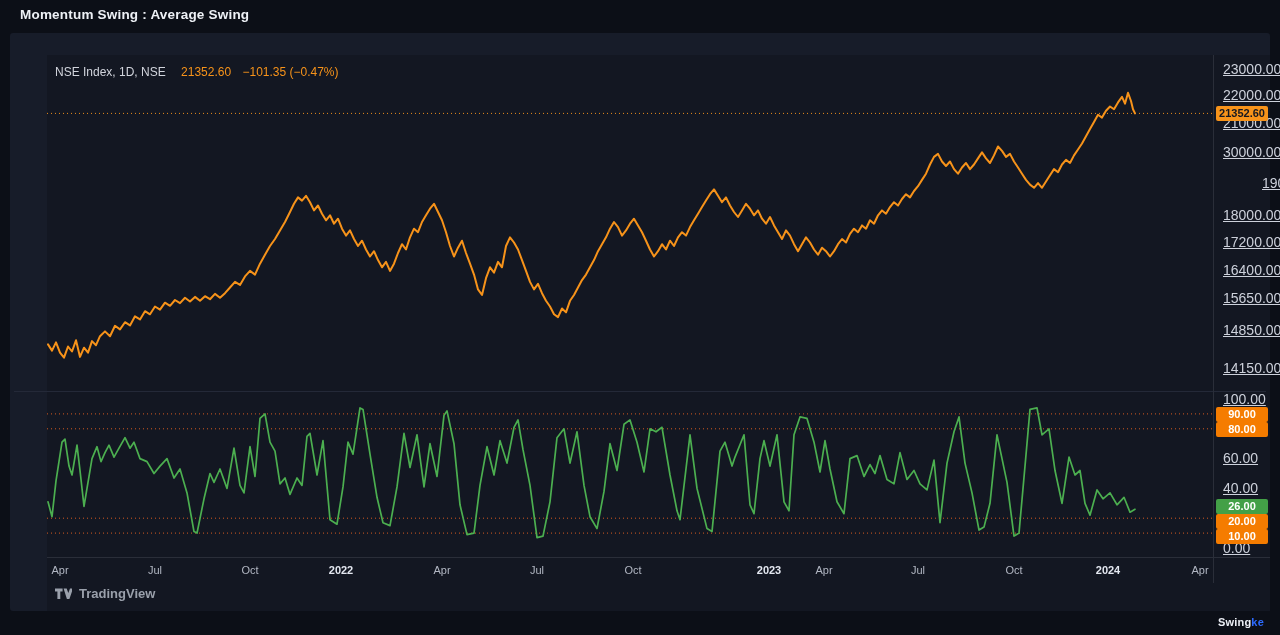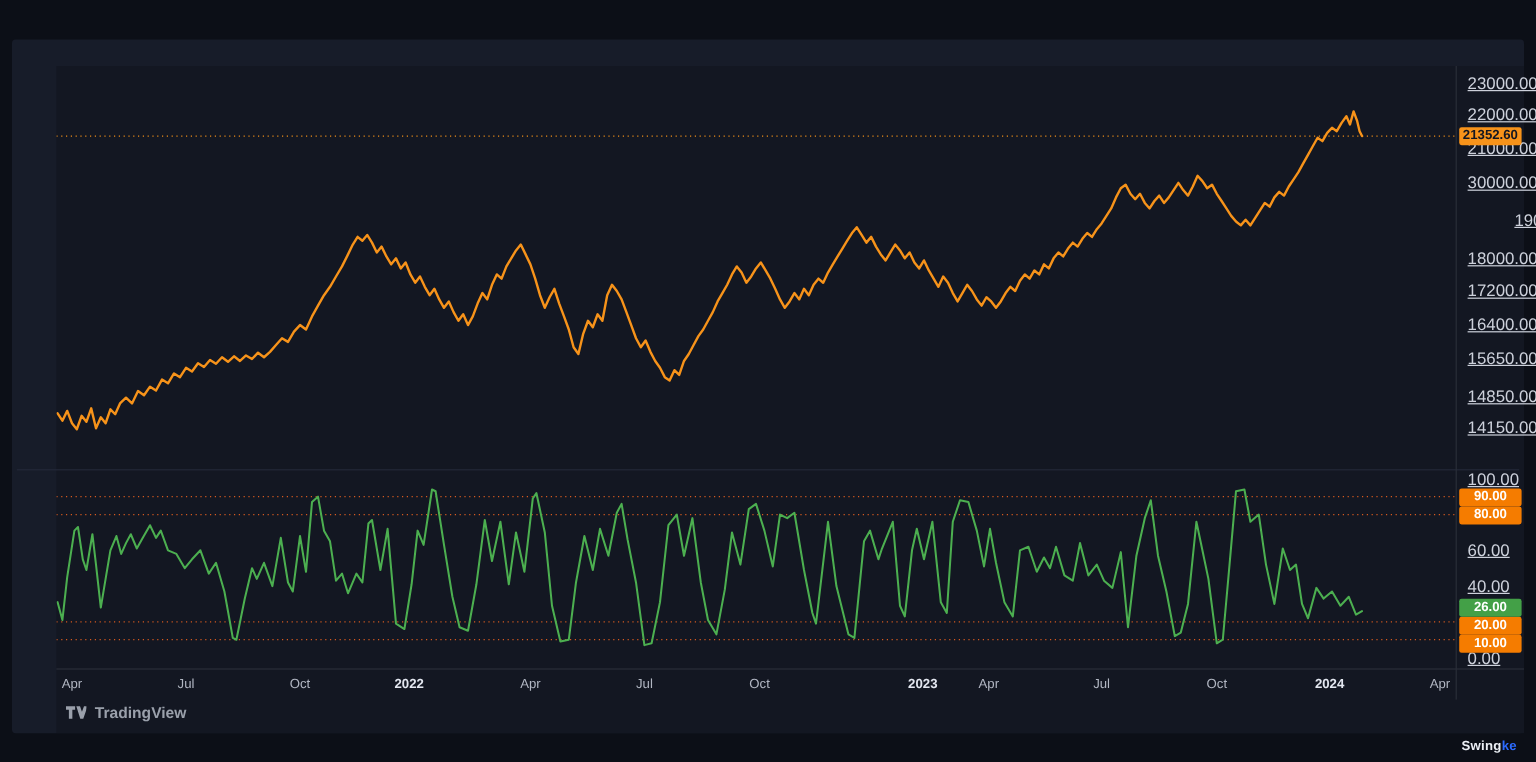--- a/index.html
+++ b/index.html
@@ -31,52 +31,58 @@
     font-size:13px;font-weight:600;cursor:pointer;}
   .attribution svg{display:block;}
   .watermark{position:absolute;right:16px;top:616px;font-size:11px;font-weight:700;letter-spacing:.2px;}
   .watermark .w{color:#eceff5;}
   .watermark .b{color:#2d6bff;}
 </style>
 </head>
 <body>
 
 <div class="page">
+  <div class="page-title">Momentum Swing : Average Swing</div>
 
   <div class="chart-card">
     <div class="chart-bg"></div>
 
     <svg id="plot-svg" viewBox="47 55 1166 502" preserveAspectRatio="none">
         <line x1="47" x2="1213" y1="113.4" y2="113.4" stroke="#f7931a" stroke-width="1" stroke-dasharray="1 3" opacity="0.95"></line>
         <line x1="47" x2="1213" y1="413.9" y2="413.9" stroke="#e05e20" stroke-width="1" stroke-dasharray="1 3" opacity="0.95"></line>
         <line x1="47" x2="1213" y1="428.8" y2="428.8" stroke="#e05e20" stroke-width="1" stroke-dasharray="1 3" opacity="0.95"></line>
         <line x1="47" x2="1213" y1="518.2" y2="518.2" stroke="#e05e20" stroke-width="1" stroke-dasharray="1 3" opacity="0.95"></line>
         <line x1="47" x2="1213" y1="533.1" y2="533.1" stroke="#e05e20" stroke-width="1" stroke-dasharray="1 3" opacity="0.95"></line>
         <polyline points="48,344.4 52,350.6 56,342.4 60,352.7 64,357.7 68,346.5 72,351.5 76,340.3 80,356.9 84,347.7 88,352.7 92,341.1 96,345.2 100,336.2 105,331.4 110,336.2 115,325.8 120,329.4 125,322.2 130,325.4 135,316.3 140,319.4 145,311.2 150,314.3 155,306.5 160,309.6 165,302.7 170,305.8 175,300.0 180,303.1 185,297.7 190,301.5 195,296.9 200,300.8 205,296.2 210,299.2 215,293.9 220,297.7 225,293.2 230,287.5 235,281.9 240,284.9 245,276.4 250,270.9 255,274.6 260,263.7 265,254.7 270,246.0 275,239.0 280,230.4 285,222.0 290,212.0 294,203.8 298,197.4 302,200.6 306,195.8 310,202.2 314,210.4 318,205.5 322,213.7 326,220.3 330,215.3 334,223.7 338,218.7 342,228.7 346,235.6 350,230.4 354,239.0 358,246.0 362,240.7 366,249.5 370,256.5 374,251.2 378,260.1 382,267.3 386,261.9 390,270.9 394,263.7 398,253.0 402,244.2 406,249.5 410,237.3 414,228.7 418,232.2 422,222.0 426,215.3 430,208.7 434,203.8 438,212.0 442,220.3 446,232.2 450,246.0 454,256.5 458,247.7 462,240.7 466,253.0 470,263.7 474,274.6 478,289.4 482,295.0 486,278.2 490,267.3 494,272.7 498,261.9 502,267.3 506,246.0 510,237.3 514,242.5 518,249.5 522,260.1 526,270.9 530,281.9 534,289.4 538,283.8 542,293.2 546,300.8 550,306.5 554,314.3 558,317.1 562,308.5 566,312.4 570,300.8 574,295.0 578,287.5 582,280.1 586,274.6 590,267.3 594,260.1 598,251.2 602,244.2 606,237.3 610,228.7 614,222.0 618,227.1 622,235.6 626,230.4 630,223.7 634,218.7 638,225.4 642,232.2 646,240.7 650,249.5 654,256.5 658,251.2 662,244.2 666,249.5 670,240.7 674,246.0 678,237.3 682,232.2 686,235.6 690,227.1 694,220.3 698,213.7 702,207.1 706,200.6 710,194.2 714,189.4 718,195.8 722,202.2 726,197.4 730,205.5 734,212.0 738,217.0 742,210.4 746,203.8 750,208.7 754,215.3 758,210.4 762,218.7 766,223.7 770,217.0 774,225.4 778,232.2 782,239.0 786,230.4 790,235.6 794,244.2 798,251.2 802,244.2 806,237.3 810,242.5 814,249.5 818,254.7 822,247.7 826,251.2 830,256.5 834,251.2 838,244.2 842,239.0 846,242.5 850,233.9 854,228.7 858,232.2 862,225.4 866,228.7 870,220.3 874,223.7 878,215.3 882,210.4 886,213.7 890,207.1 894,202.2 898,205.5 902,199.0 906,194.2 910,197.4 914,191.0 918,186.2 922,179.9 926,173.7 930,164.5 934,156.9 938,153.9 942,161.5 946,166.0 950,161.5 954,169.1 958,173.7 962,167.5 966,163.0 970,169.1 974,164.5 978,158.4 982,152.4 986,158.4 990,163.0 994,155.4 998,146.5 1002,150.9 1006,156.9 1010,153.9 1014,161.5 1018,167.5 1022,173.7 1026,179.9 1030,184.6 1034,187.8 1038,183.1 1042,187.8 1046,181.5 1050,175.3 1054,169.1 1058,172.2 1062,164.5 1066,159.9 1070,163.0 1074,155.4 1078,149.5 1082,143.5 1086,136.2 1090,129.0 1094,121.9 1098,114.8 1102,117.6 1106,110.7 1110,106.5 1114,109.3 1118,102.4 1122,96.9 1125,103.7 1128,92.8 1131,101.0 1133,109.3 1135,113.4" fill="none" stroke="#f7931a" stroke-width="2" stroke-linejoin="round" stroke-linecap="round"></polyline>
         <polyline points="48,501.8 52,516.7 56,480.9 62,442.2 65,439.2 69,466.1 72,475.0 77,445.2 80,470.5 84,506.3 88,482.4 92,458.6 97,446.7 101,461.6 105,452.6 109,445.2 114,457.1 119,448.2 125,437.7 130,448.2 134,442.2 140,458.6 147,461.6 154,473.5 160,466.1 167,458.6 174,478.0 180,469.0 187,492.9 194,531.6 197,533.1 204,498.8 210,473.5 214,482.4 220,469.0 227,488.4 234,448.2 240,485.4 244,492.9 250,446.7 255,476.5 260,418.4 265,413.9 270,442.2 275,451.1 280,483.9 285,478.0 290,494.4 297,478.0 302,485.4 307,436.3 310,433.3 317,475.0 323,440.7 330,519.7 337,524.2 343,486.9 348,442.2 353,454.1 360,407.9 363,409.4 370,454.1 377,497.3 383,522.7 390,525.6 397,486.9 404,433.3 410,467.5 417,434.8 424,486.9 430,443.7 437,476.5 444,415.4 447,410.9 454,443.7 460,504.8 467,534.6 474,533.1 480,485.4 487,446.7 494,475.0 500,440.7 507,463.1 514,427.3 518,419.9 523,449.7 530,485.4 537,537.6 543,536.1 550,501.8 557,437.7 564,428.8 570,463.1 577,431.8 584,485.4 590,516.7 597,528.6 604,491.4 610,443.7 617,470.5 624,424.3 630,419.9 637,442.2 644,472.0 650,428.8 656,431.8 662,427.3 670,475.0 677,510.8 680,519.7 690,434.8 697,488.4 707,528.6 712,531.6 720,451.1 725,442.2 732,466.1 735,457.1 744,434.8 750,504.8 754,513.7 760,458.6 764,440.7 770,466.1 777,434.8 784,501.8 789,510.8 794,434.8 800,416.9 807,418.4 814,442.2 820,472.0 825,440.7 830,469.0 837,501.8 844,513.7 850,458.6 857,455.6 864,476.5 870,464.6 875,473.5 880,455.6 887,479.5 894,483.9 900,452.6 907,479.5 914,470.5 920,483.9 927,489.9 934,460.1 940,522.7 947,463.1 954,431.8 959,416.9 965,463.1 972,492.9 979,530.1 984,527.1 990,503.3 997,434.8 1002,458.6 1007,482.4 1014,536.1 1019,533.1 1025,466.1 1030,409.4 1037,407.9 1042,434.8 1049,428.8 1055,470.5 1062,503.3 1069,457.1 1075,475.0 1080,470.5 1085,503.3 1090,515.2 1097,489.9 1103,498.8 1110,492.9 1117,504.8 1124,497.3 1130,512.2 1135,509.3" fill="none" stroke="#4caf50" stroke-width="1.7" stroke-linejoin="round" stroke-linecap="round"></polyline>
       </svg>
 
+    <div class="legend price-legend">
+      <span class="sym">NSE Index, 1D, NSE</span>
+      <span class="val-orange">21352.60</span>
+      <span class="chg">−101.35 (−0.47%)</span>
+    </div>
 
 
     <div class="pane-divider"></div>
     <div class="axis-vline"></div>
     <div class="axis-hline"></div>
 
     <div id="price-axis">
         <span class="tick" style="top: 7.5px;">23000.00</span>
         <span class="tick" style="top: 34px;">22000.00</span>
         <span class="tick" style="top: 61.8px;">21000.00</span>
         <span class="tick" style="top: 90.9px;">30000.00</span>
         <span class="tick" style="top: 121.6px; margin-left: 39px;">19000.00</span>
         <span class="tick" style="top: 153.8px;">18000.00</span>
         <span class="tick" style="top: 181px;">17200.00</span>
         <span class="tick" style="top: 209.4px;">16400.00</span>
         <span class="tick" style="top: 237.4px;">15650.00</span>
         <span class="tick" style="top: 268.7px;">14850.00</span>
-        <span class="tick" style="top: 295px;">14150.00</span>
+        <span class="tick" style="top: 307px;">14150.00</span>
         <span class="tick" style="top: 337.5px;">100.00</span>
         <span class="tick" style="top: 397.1px;">60.00</span>
         <span class="tick" style="top: 426.9px;">40.00</span>
         <span class="tick" style="top: 486.5px;">0.00</span>
         <div class="badge" style="top: 50.9px; background: rgb(247, 147, 26); color: rgb(19, 23, 34);">21352.60</div>
         <div class="badge" style="top: 351.5px; background: rgb(245, 124, 0); color: rgb(255, 255, 255);">90.00</div>
         <div class="badge" style="top: 367px; background: rgb(245, 124, 0); color: rgb(255, 255, 255);">80.00</div>
         <div class="badge" style="top: 459px; background: rgb(245, 124, 0); color: rgb(255, 255, 255);">20.00</div>
         <div class="badge" style="top: 474px; background: rgb(245, 124, 0); color: rgb(255, 255, 255);">10.00</div>
         <div class="badge" style="top: 444px; background: rgb(67, 160, 71); color: rgb(255, 255, 255);">26.00</div>

